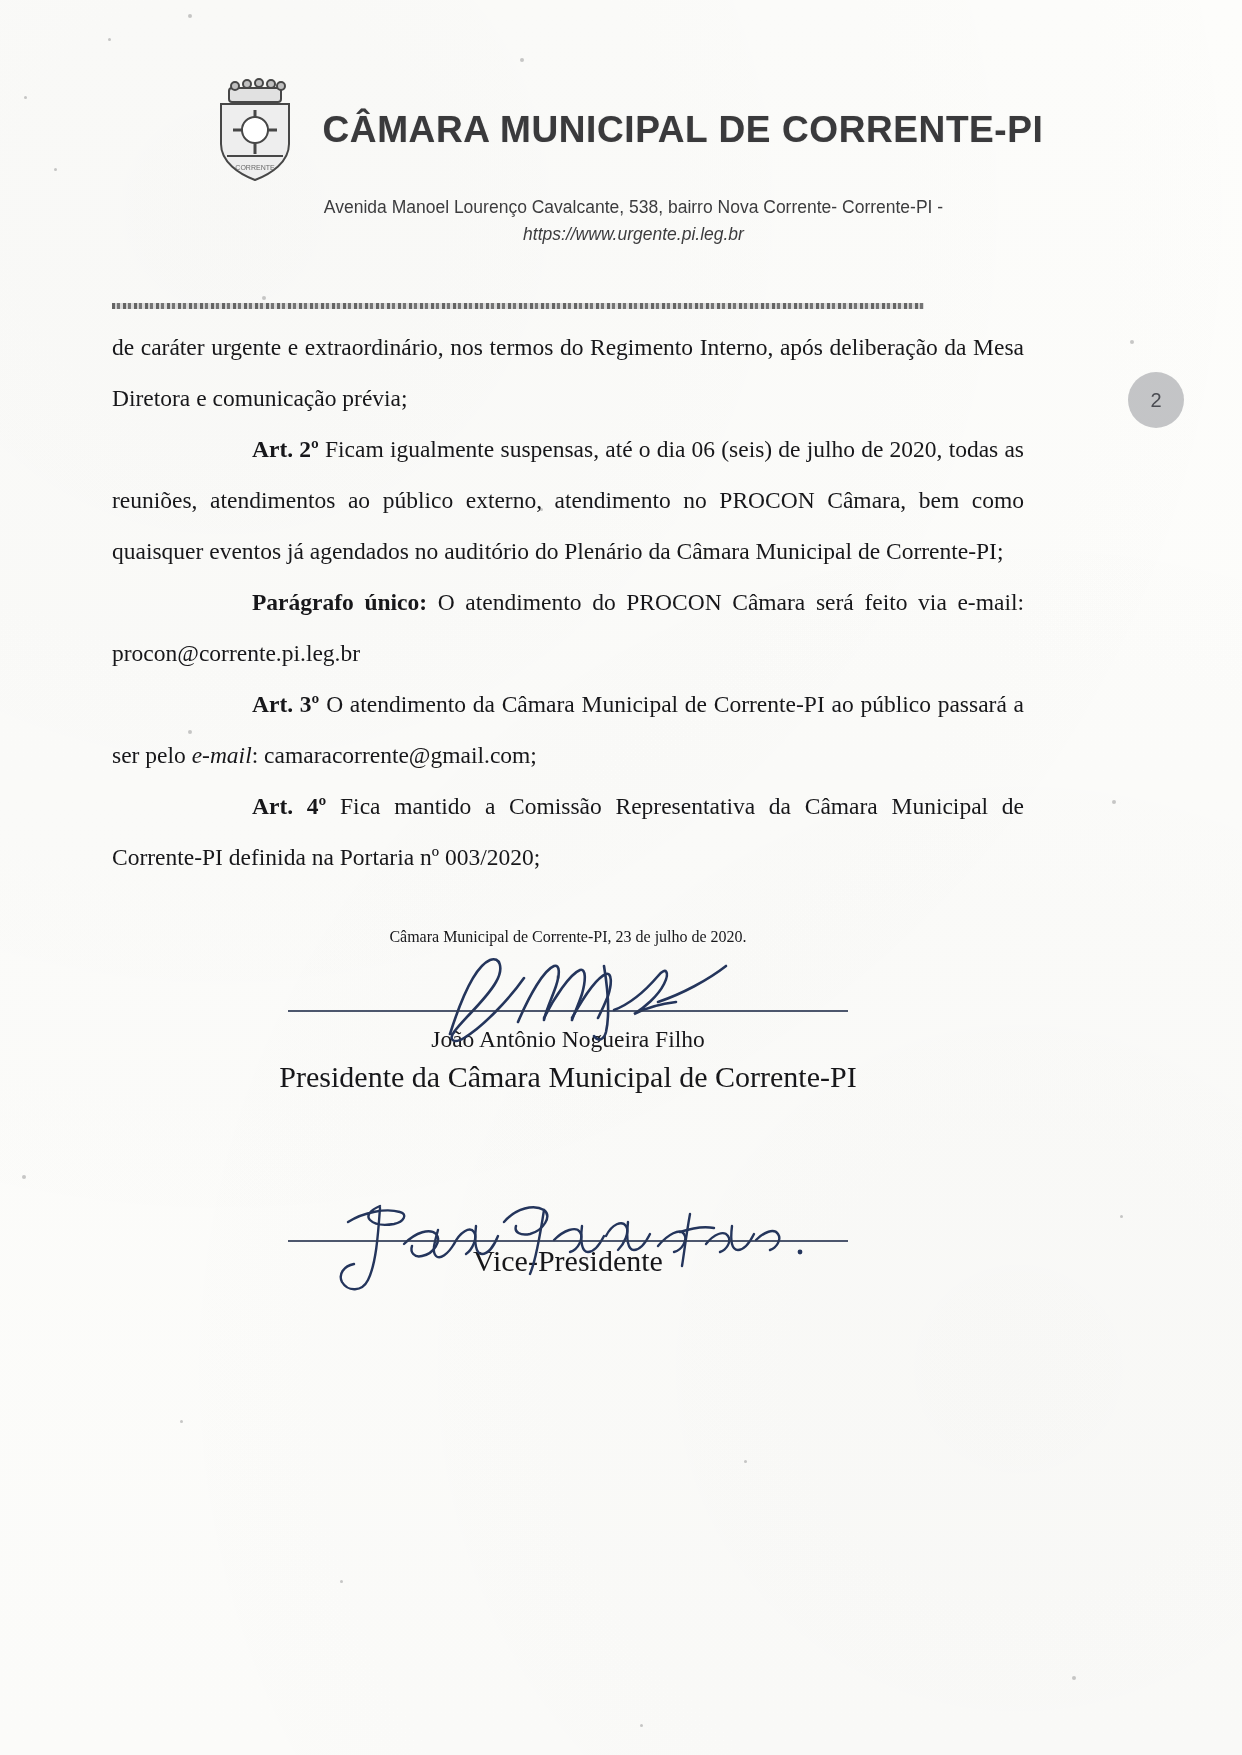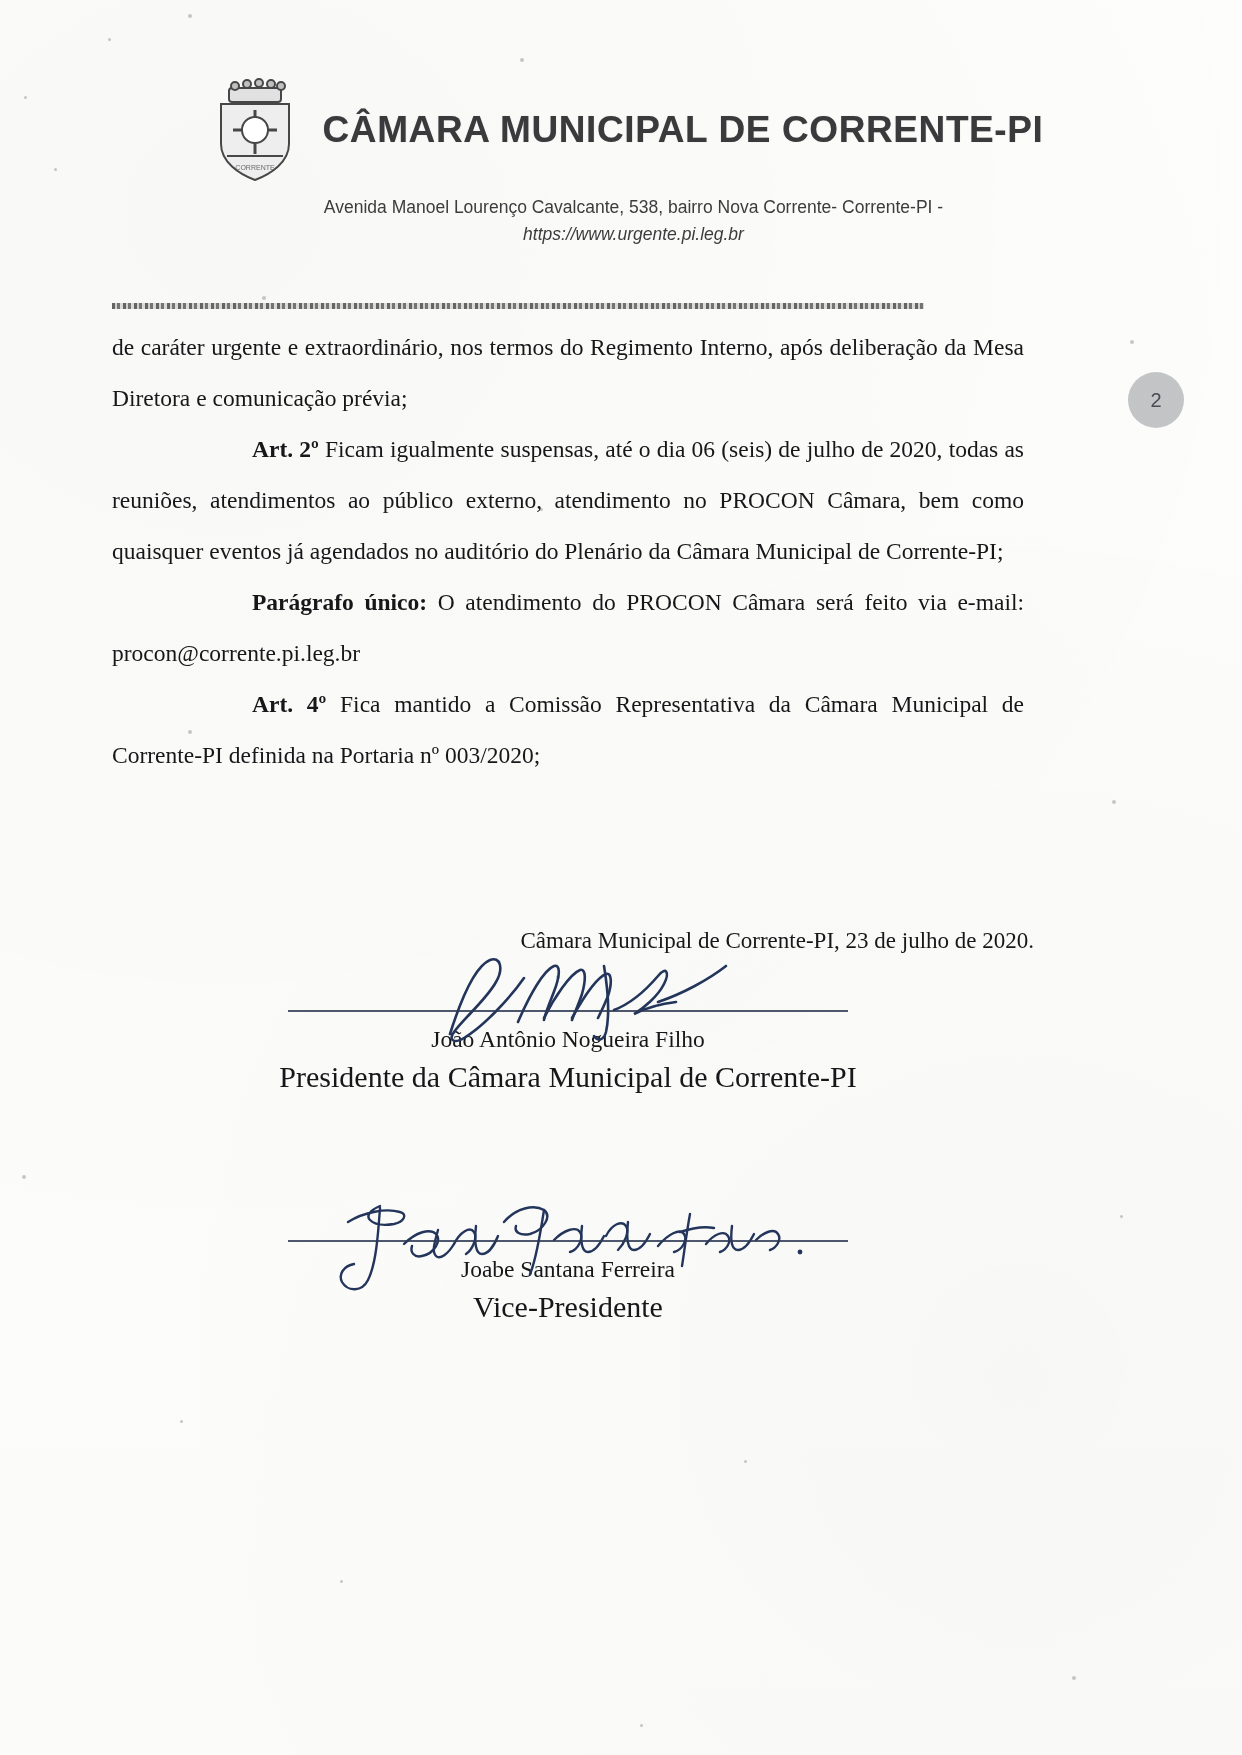--- a/index.html
+++ b/index.html
@@ -107,24 +107,24 @@
     margin: 0 0 0 0;
   }
   .p-indent { text-indent: 140px; }
   b { font-weight: bold; }
   i { font-style: italic; }
 
   
   .closing {
     position: absolute;
     top: 928px;
-    left: 122px;
+    left: 112px;
     width: 912px;
-    text-align: right;
-    font-size: 23px;
+    text-align: center;
+    font-size: 16px;
     color: #17171a;
   }
 
   .sig-block {
     position: absolute;
     left: 112px;
     width: 912px;
     text-align: center;
   }
   .sig-1 { top: 1010px; }
@@ -235,20 +235,23 @@
     <p>de caráter urgente e extraordinário, nos termos do Regimento Interno, após deliberação da Mesa Diretora e comunicação prévia;</p>
 
     <p class="p-indent">
       <b>Art. 2º</b><span> Ficam igualmente suspensas, até o dia 06 (seis) de julho de 2020, todas as reuniões, atendimentos ao público externo, atendimento no PROCON Câmara, bem como quaisquer eventos já agendados no auditório do Plenário da Câmara Municipal de Corrente-PI;</span>
     </p>
 
     <p class="p-indent">
       <b>Parágrafo único:</b><span> O atendimento do PROCON Câmara será feito via e-mail: procon@corrente.pi.leg.br</span>
     </p>
 
+    <p class="p-indent">
+      <b>Art. 3º</b><span> O atendimento da Câmara Municipal de Corrente-PI ao público passará a ser pelo </span><i>e-mail</i><span>: camaracorrente@gmail.com;</span>
+    </p>
 
     <p class="p-indent">
       <b>Art. 4º</b><span> Fica mantido a Comissão Representativa da Câmara Municipal de Corrente-PI definida na Portaria nº 003/2020;</span>
     </p>
 
   </div>
 
   <div class="closing">Câmara Municipal de Corrente-PI, 23 de julho de 2020.</div>
 
   <div class="sig-block sig-1">
@@ -290,17 +293,16 @@
           <path d="M382 26 C378 48 376 66 374 78"></path>
           <path d="M372 44 C384 40 396 38 406 40"></path>
           <path d="M398 56 C406 46 416 42 420 48 C424 54 418 62 412 64"></path>
           <path d="M424 38 C422 54 424 62 430 62 C436 62 442 54 446 46"></path>
           <path d="M448 52 C456 44 466 40 470 46 C474 52 468 60 462 62"></path>
           <circle cx="492" cy="64" r="2.4" fill="#24355c" stroke="none"></circle>
         </g>
       </svg>
     </div>
     <div class="sig-line"></div>
-    <div class="sig-name">Joabe Santana Ferreira</div>
     <div class="sig-role">Vice-Presidente</div>
   </div>
 
 </div>
 
 </body></html>

